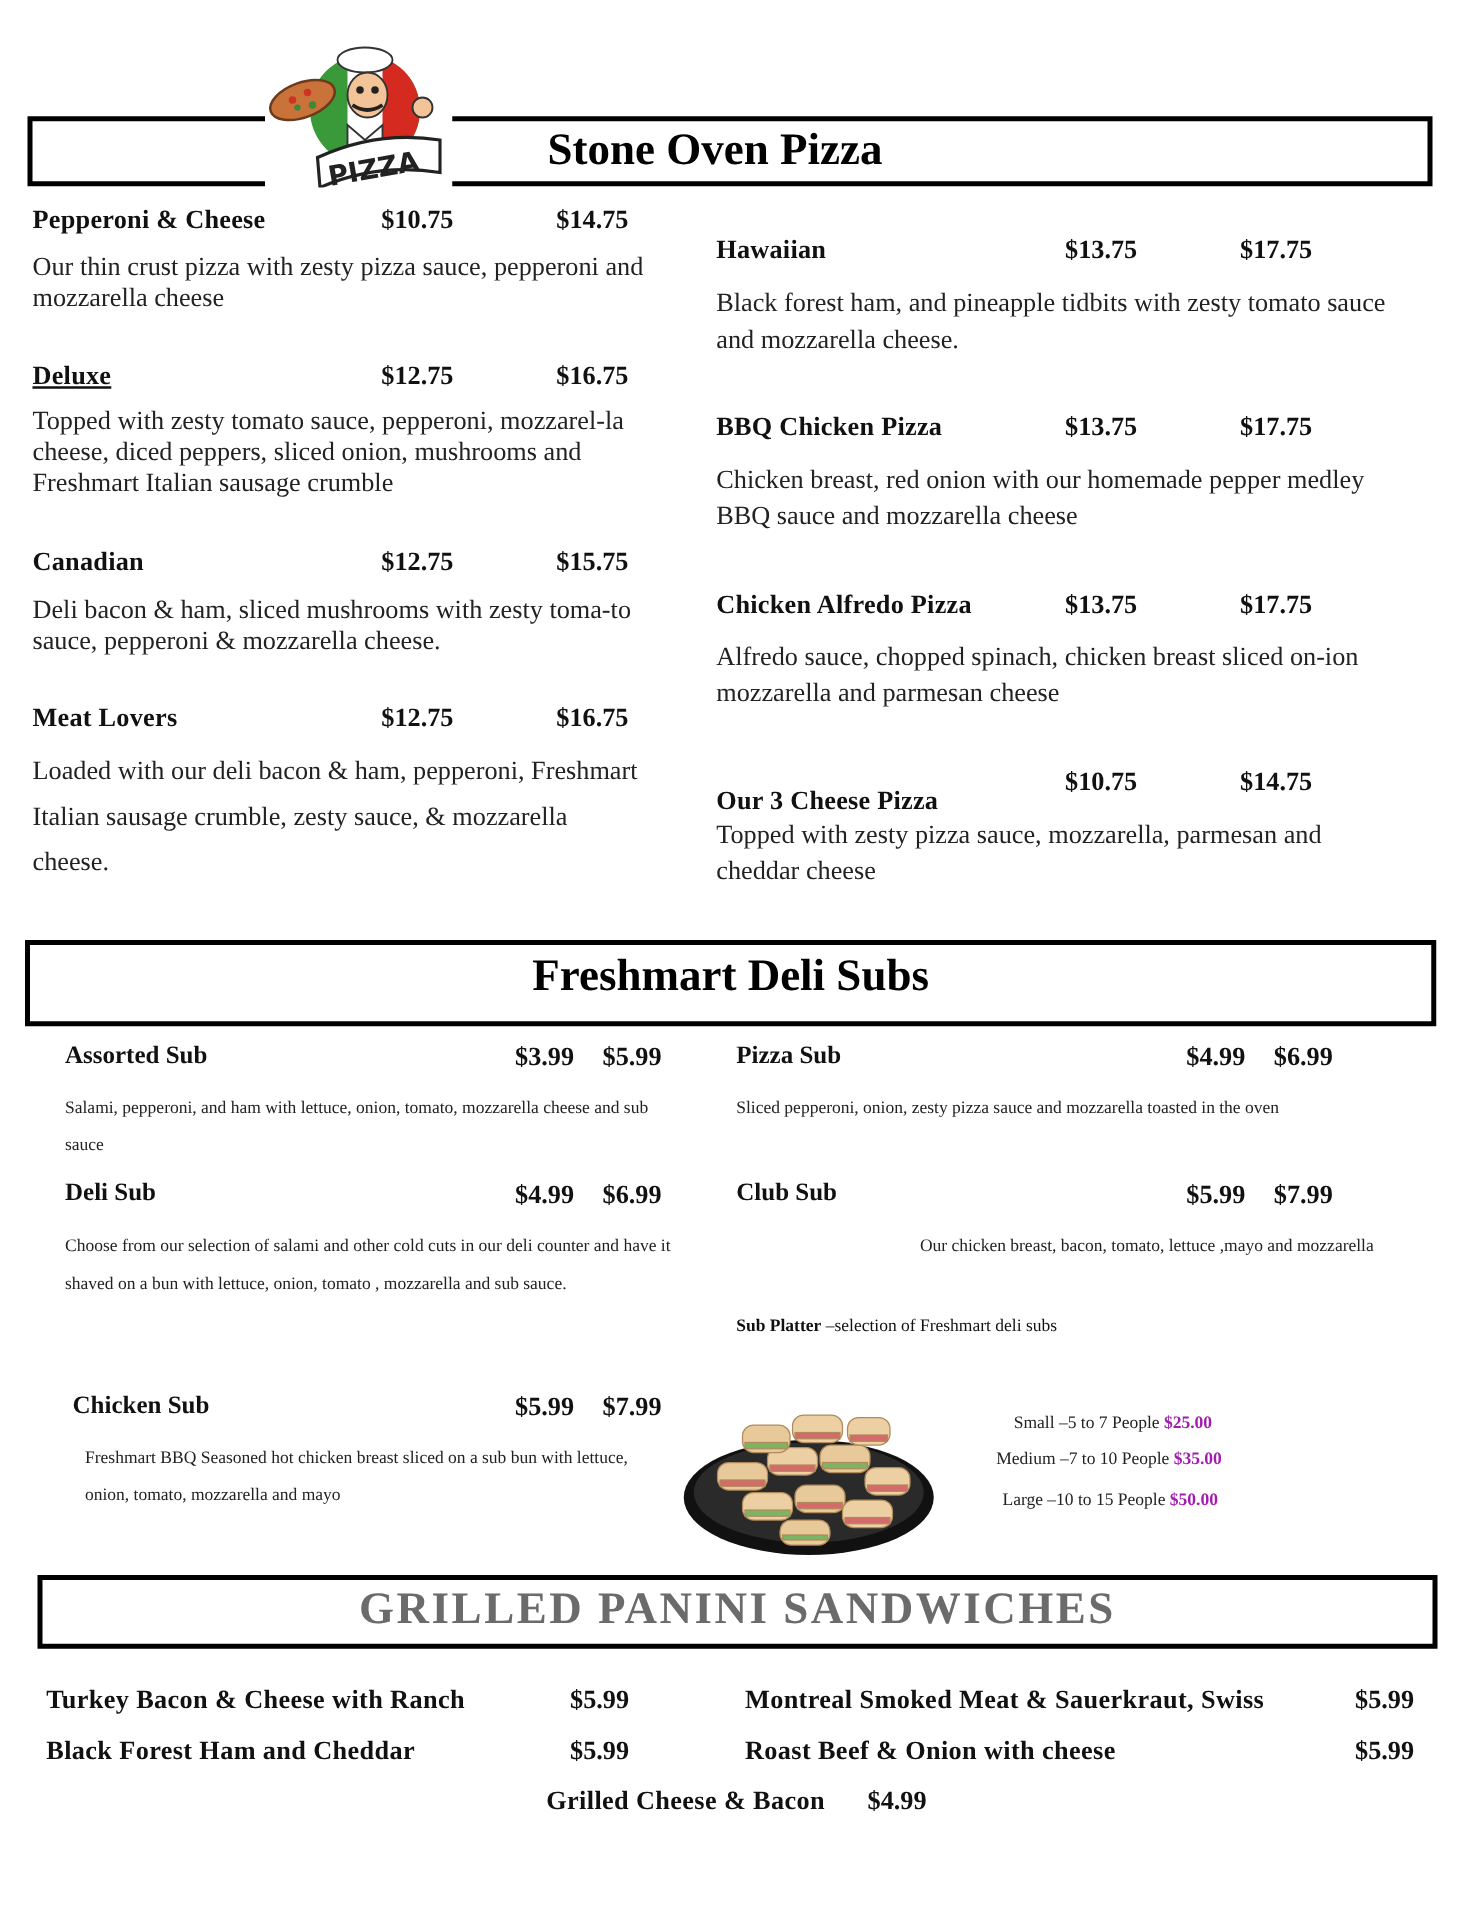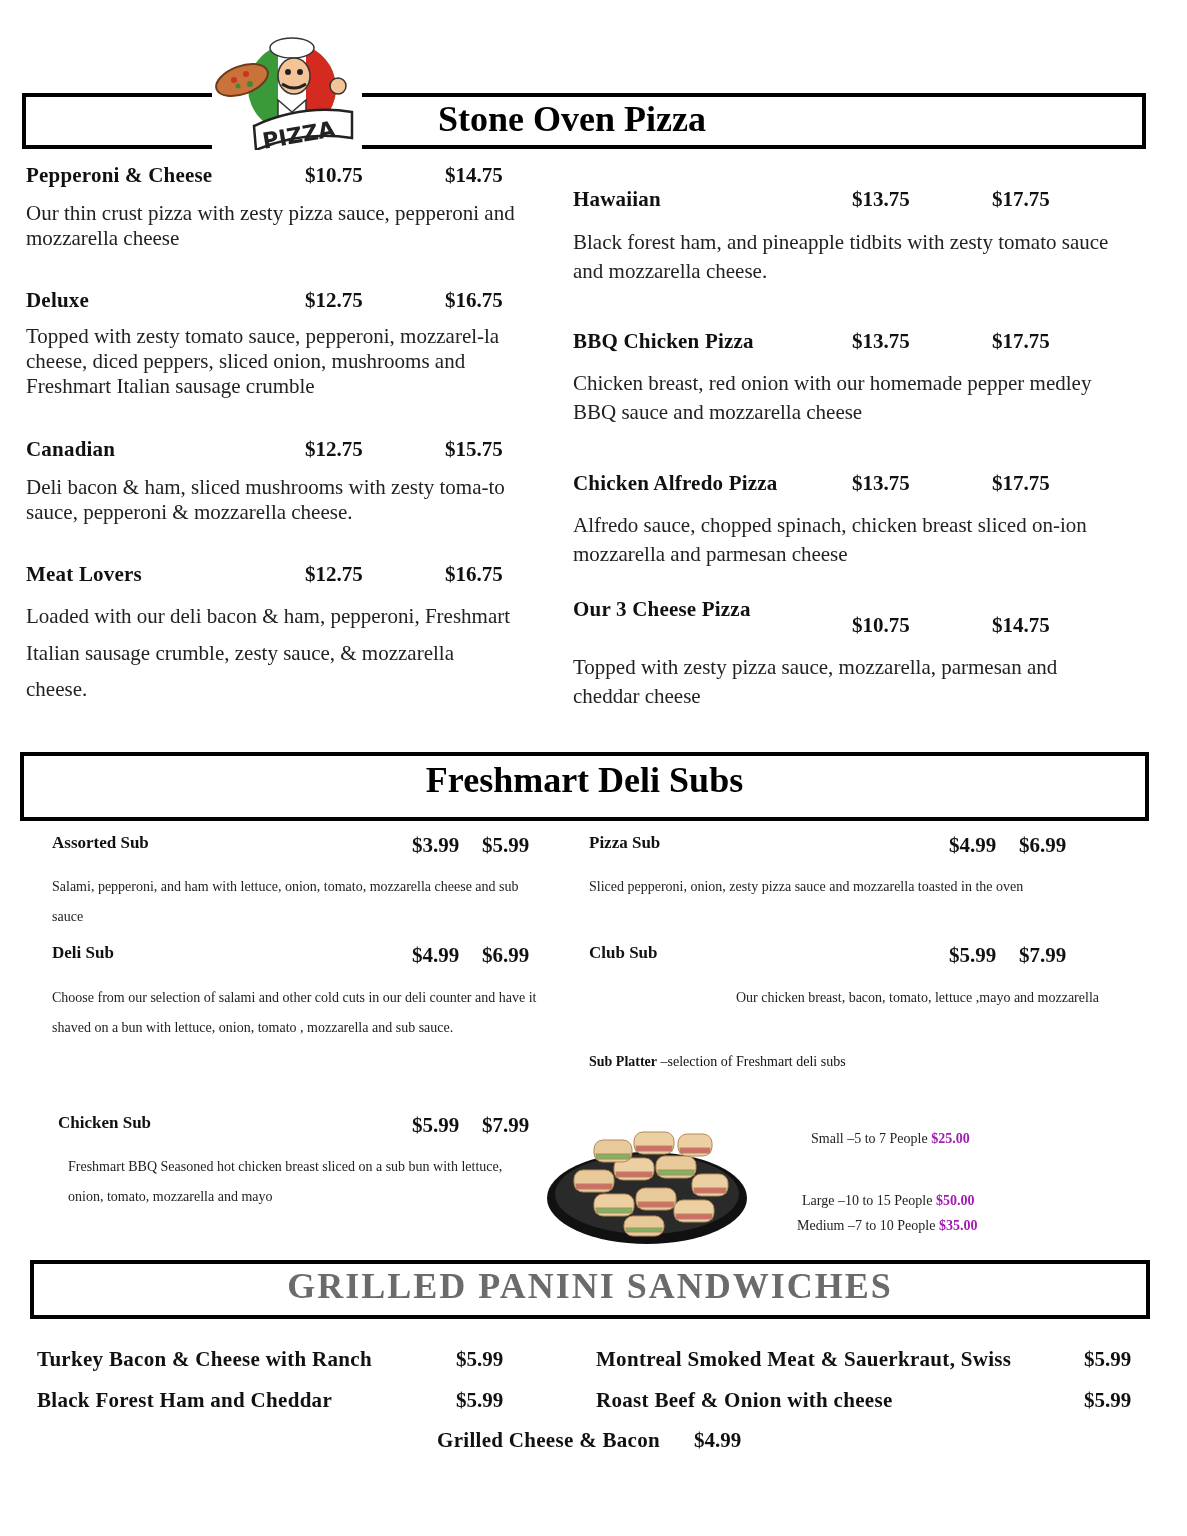--- a/index.html
+++ b/index.html
@@ -21,21 +21,21 @@
 
     
     .p-name { position: absolute; font-weight: bold; font-size: 21px; white-space: nowrap; letter-spacing: 0.2px; }
     .p-price { position: absolute; font-weight: bold; font-size: 21px; white-space: nowrap; }
     .p-desc { position: absolute; font-size: 21px; line-height: 25px; color: #222; }
 
     
     #deli-box { left: 20px; top: 752px; width: 1129px; height: 69px; }
     #deli-title { left: 0; width: 1169px; text-align: center; top: 759px; font-size: 36px; color: #000; }
 
-    .s-name { position: absolute; font-weight: bold; font-size: 17px; white-space: nowrap; }
+    .s-name { position: absolute; font-weight: bold; font-size: 20px; white-space: nowrap; }
     .s-price { position: absolute; font-weight: bold; font-size: 21px; white-space: nowrap; margin-left: 12px; }
     .s-desc { position: absolute; font-size: 14px; line-height: 29.5px; color: #222; }
 
     .platter-line { position: absolute; font-size: 14px; white-space: nowrap; color: #222; }
     .platter-line b { color: #a21caf; }
 
     
     #platter-img { left: 544px; top: 1118px; width: 206px; height: 130px; }
 
     
@@ -74,21 +74,21 @@
   </svg>
 </div>
 
 <div class="section-title" id="pizza-title">Stone Oven Pizza</div>
 
 <div class="p-name" style="left:26px; top:163px;">Pepperoni &amp; Cheese</div>
 <div class="p-price" style="left:305px; top:163px;">$10.75</div>
 <div class="p-price" style="left:445px; top:163px;">$14.75</div>
 <div class="p-desc" style="left:26px; top:201px; width:520px;">Our thin crust pizza with zesty pizza sauce, pepperoni and mozzarella cheese</div>
 
-<div class="p-name" style="left:26px; top:288px;">Deluxe</div>
+<div class="p-name" style="left:26px; top:288px;text-decoration:underline;">Deluxe</div>
 <div class="p-price" style="left:305px; top:288px;">$12.75</div>
 <div class="p-price" style="left:445px; top:288px;">$16.75</div>
 <div class="p-desc" style="left:26px; top:324px; width:525px;">Topped with zesty tomato sauce, pepperoni, mozzarel-la cheese, diced peppers, sliced onion, mushrooms and Freshmart   Italian sausage crumble</div>
 
 <div class="p-name" style="left:26px; top:437px;">Canadian</div>
 <div class="p-price" style="left:305px; top:437px;">$12.75</div>
 <div class="p-price" style="left:445px; top:437px;">$15.75</div>
 <div class="p-desc" style="left:26px; top:475px; width:525px;">Deli bacon &amp; ham, sliced mushrooms with zesty toma-to sauce, pepperoni &amp; mozzarella cheese.</div>
 
 <div class="p-name" style="left:26px; top:562px;">Meat Lovers</div>
@@ -104,21 +104,21 @@
 <div class="p-name" style="left:573px; top:329px;">BBQ Chicken Pizza</div>
 <div class="p-price" style="left:852px; top:329px;">$13.75</div>
 <div class="p-price" style="left:992px; top:329px;">$17.75</div>
 <div class="p-desc" style="left:573px; top:369px; width:520px; line-height:29px;">Chicken breast, red onion with our homemade pepper medley BBQ sauce and mozzarella cheese</div>
 
 <div class="p-name" style="left:573px; top:471px;">Chicken Alfredo Pizza</div>
 <div class="p-price" style="left:852px; top:471px;">$13.75</div>
 <div class="p-price" style="left:992px; top:471px;">$17.75</div>
 <div class="p-desc" style="left:573px; top:511px; width:550px; line-height:29px;">Alfredo sauce, chopped spinach, chicken breast sliced on-ion  mozzarella and parmesan cheese</div>
 
-<div class="p-name" style="left:573px; top:597px;">Our 3 Cheese Pizza</div>
+<div class="p-name" style="left:573px; top:628px;">Our 3 Cheese Pizza</div>
 <div class="p-price" style="left:852px; top:613px;">$10.75</div>
 <div class="p-price" style="left:992px; top:613px;">$14.75</div>
 <div class="p-desc" style="left:573px; top:653px; width:550px; line-height:29px;">Topped with zesty pizza sauce, mozzarella, parmesan and cheddar cheese</div>
 
 <div class="section-box" id="deli-box"></div>
 <div class="section-title" id="deli-title">Freshmart Deli Subs</div>
 
 <div class="s-name" style="left:52px; top:833px;">Assorted Sub</div>
 <div class="s-price" style="left:400px; top:833px;">$3.99</div>
 <div class="s-price" style="left:470px; top:833px;">$5.99</div>
@@ -175,21 +175,21 @@
       <rect x="52" y="36" width="34" height="5" fill="#7bb563"></rect>
       <rect x="134" y="16" width="34" height="22" rx="9" fill="#ecd0a4"></rect>
       <rect x="136" y="30" width="30" height="5" fill="#d46a6a"></rect>
     </g>
   </svg>
 </div>
 
 <div class="platter-line" style="left:811px; top:1131px;">
   <span>Small –5 to 7 People</span> <b>$25.00</b>
 </div>
-<div class="platter-line" style="left:797px; top:1218px;text-align:right;">
+<div class="platter-line" style="left:797px; top:1160px;text-align:right;">
   <span>Medium –7  to 10 People</span> <b>$35.00</b>
 </div>
 <div class="platter-line" style="left:802px; top:1193px;">
   <span>Large –10 to 15 People</span> <b>$50.00</b>
 </div>
 
 <div class="section-box" id="panini-box"></div>
 <div class="section-title" id="panini-title">GRILLED PANINI SANDWICHES</div>
 
 <div class="pn-name" style="left:37px; top:1347px;">Turkey Bacon &amp; Cheese with Ranch</div>

